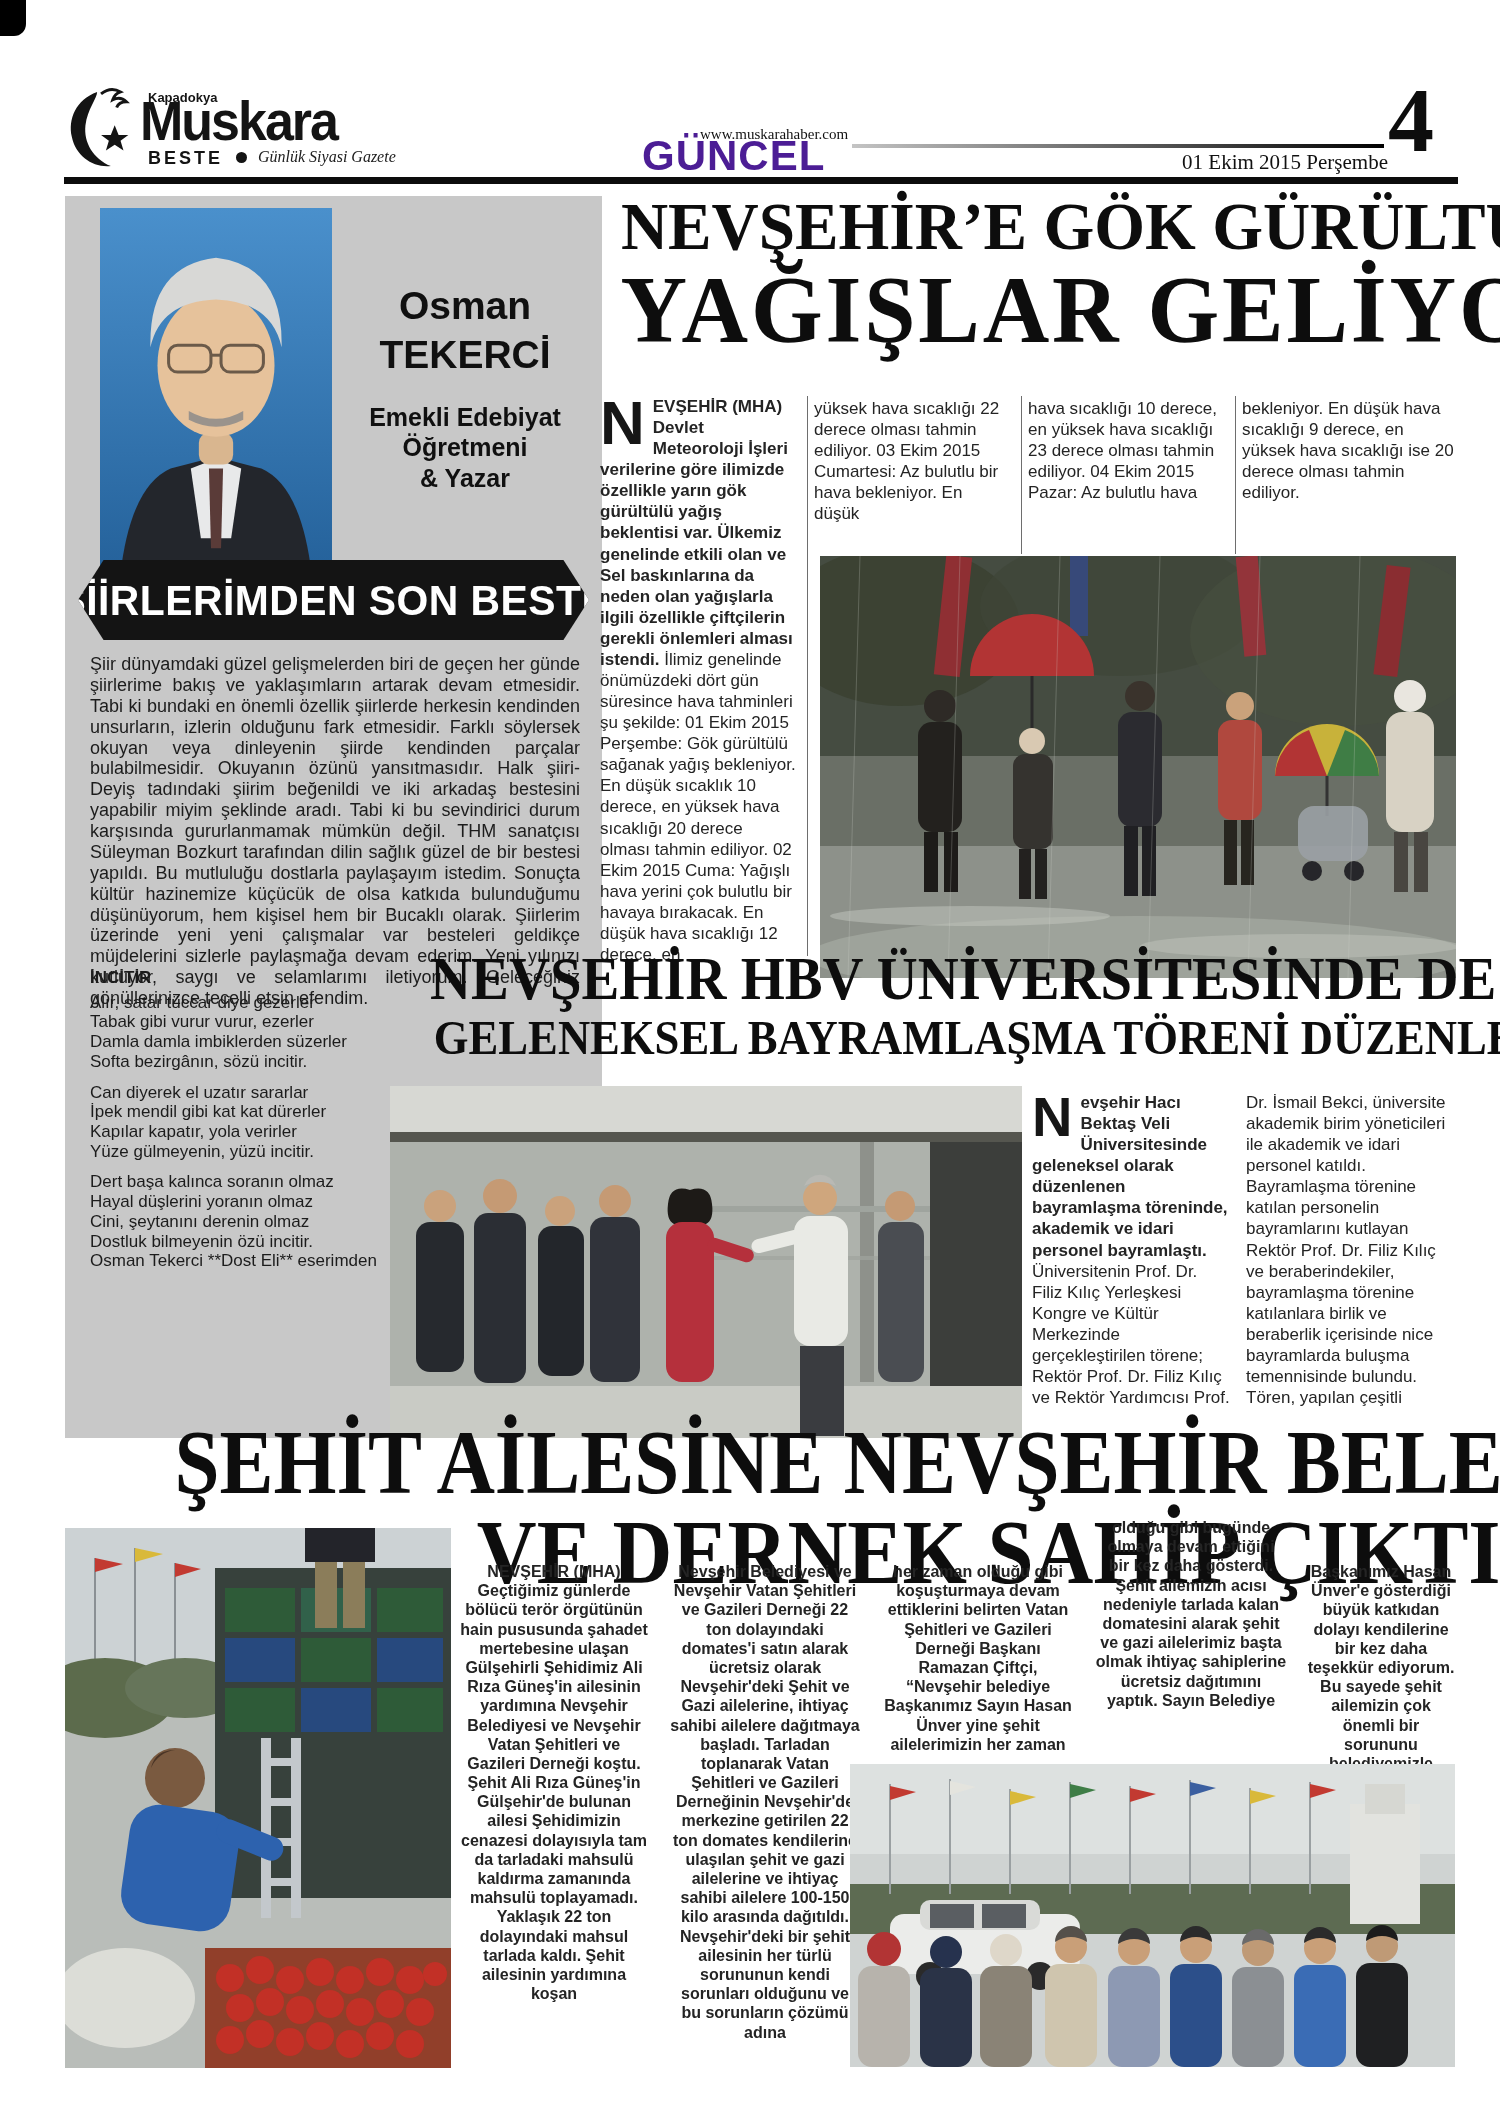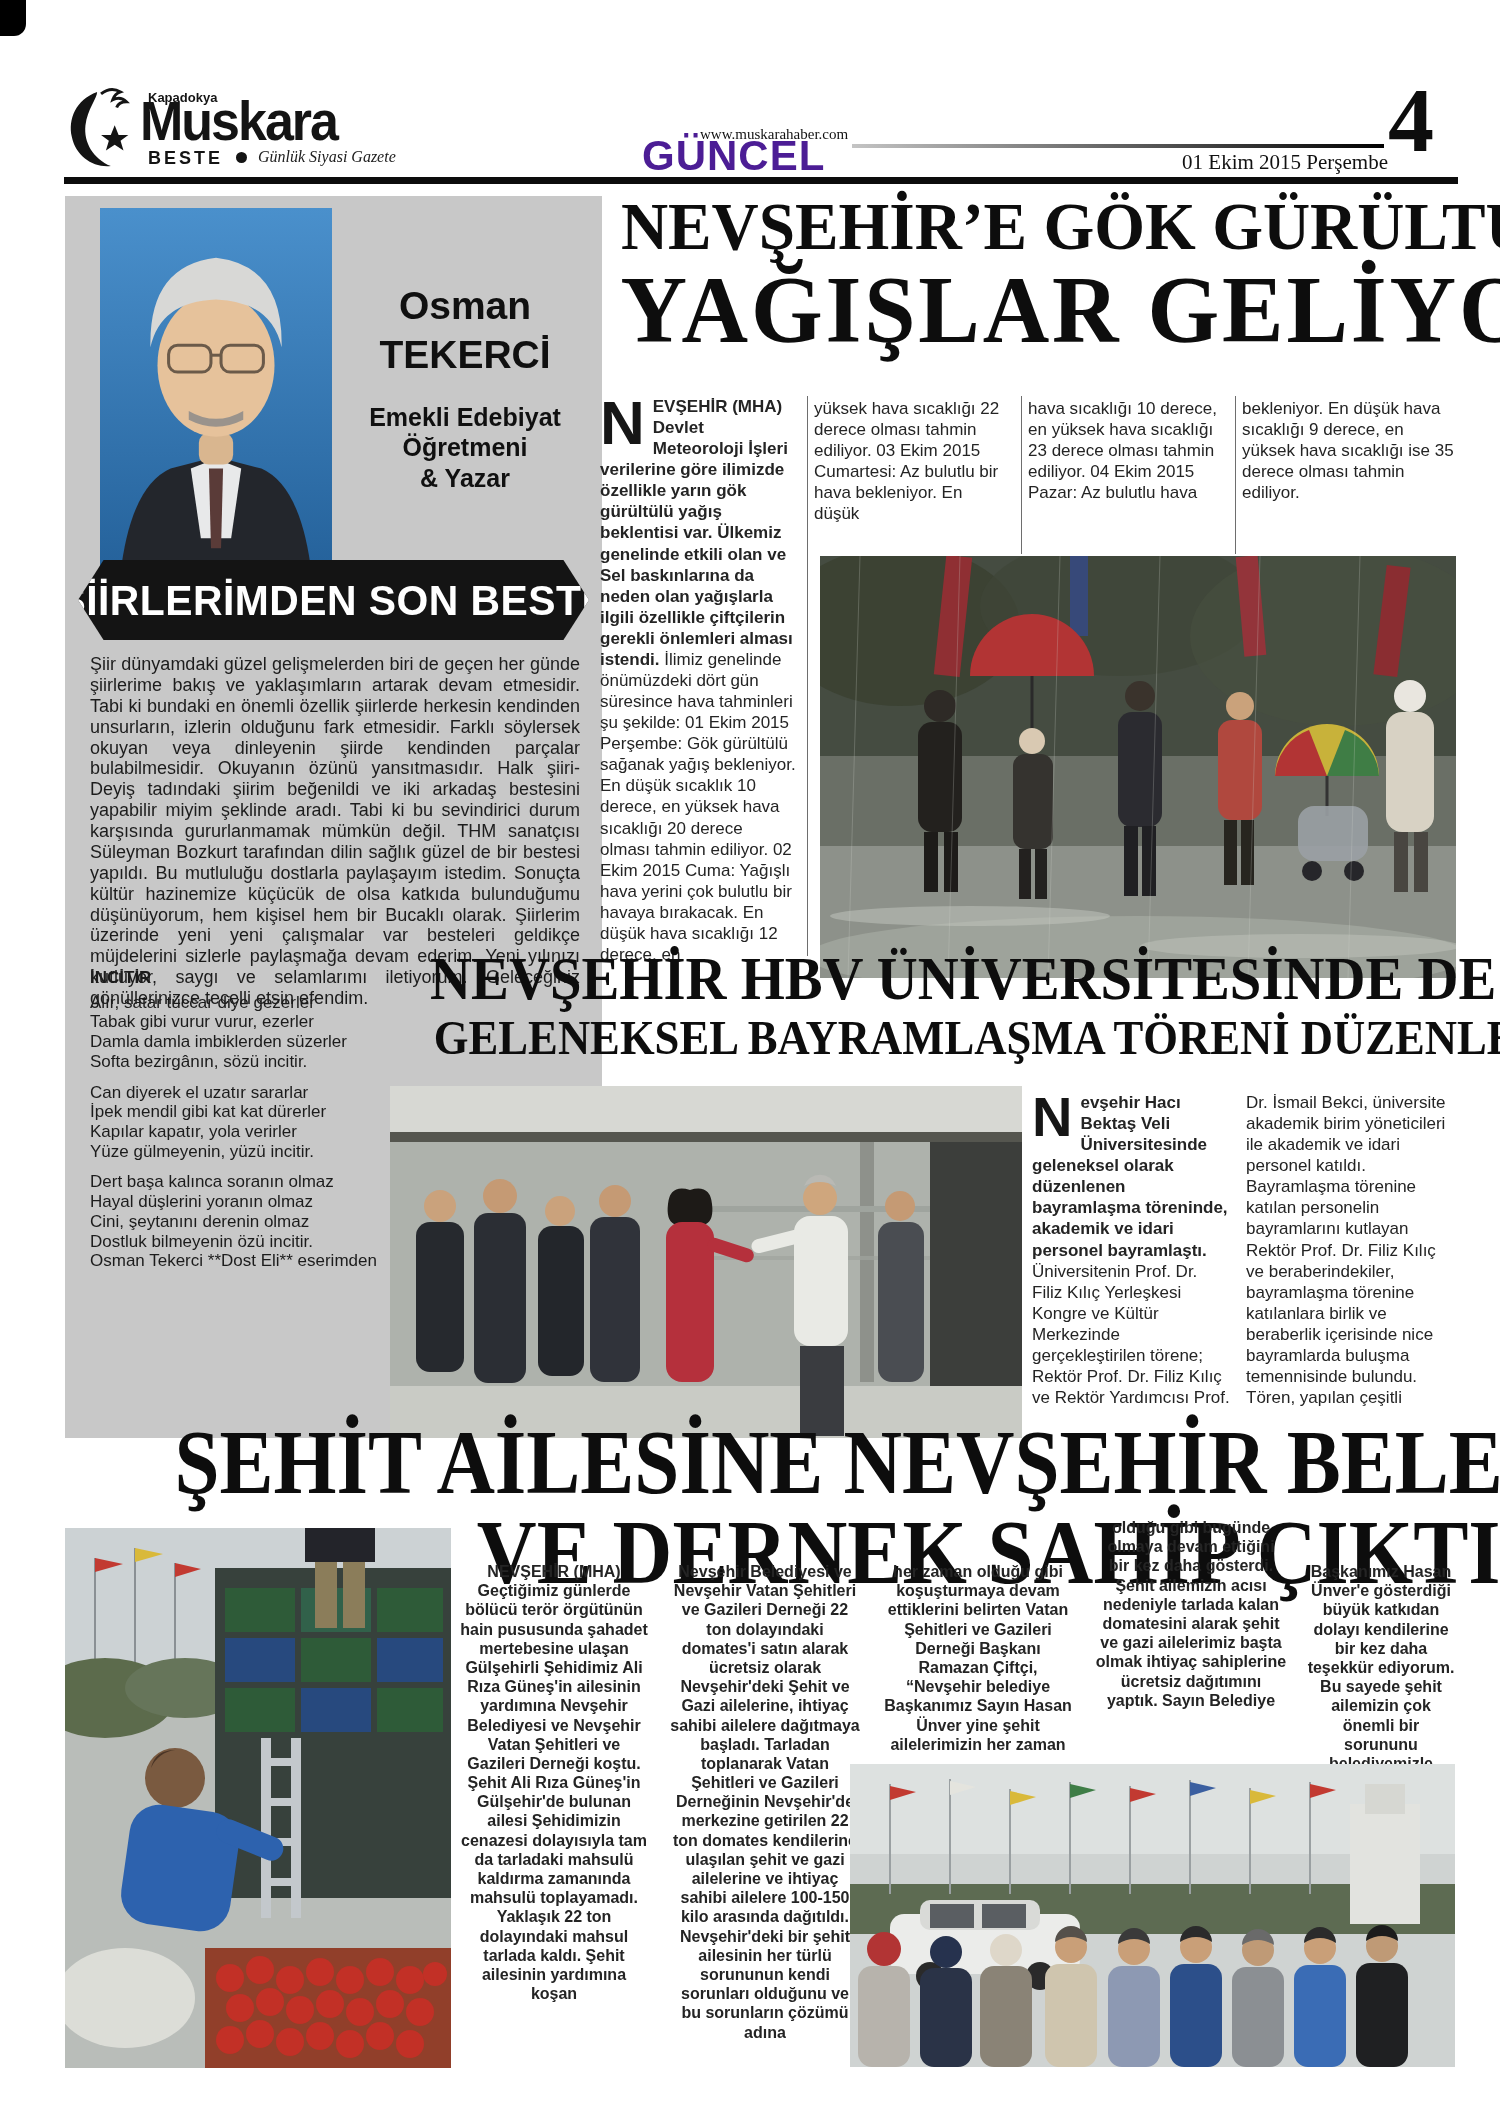--- a/index.html
+++ b/index.html
@@ -120,21 +120,21 @@
   <div class="abs hl" style="left:600px;top:262px;width:856px;font-size:96px;line-height:1;">
     <span class="sq" style="transform:scaleX(.96);letter-spacing:3px;">YAĞIŞLAR GELİYOR</span>
   </div>
 
   <div class="abs wt" style="left:600px;top:396px;width:197px;">
     <span class="dc" style="font-size:62px;">N</span>
     <b>EVŞEHİR (MHA) Devlet Meteoroloji İşleri verilerine göre ilimizde özellikle yarın gök gürültülü yağış beklentisi var. Ülkemiz genelinde etkili olan ve Sel baskınlarına da neden olan yağışlarla ilgili özellikle çiftçilerin gerekli önlemleri alması istendi.</b><span> İlimiz genelinde önümüzdeki dört gün süresince hava tahminleri şu şekilde: 01 Ekim 2015 Perşembe: Gök gürültülü sağanak yağış bekleniyor. En düşük sıcaklık 10 derece, en yüksek hava sıcaklığı 20 derece olması tahmin ediliyor. 02 Ekim 2015 Cuma: Yağışlı hava yerini çok bulutlu bir havaya bırakacak. En düşük hava sıcaklığı 12 derece, en</span>
   </div>
   <div class="abs wt" style="left:814px;top:398px;width:197px;">yüksek hava sıcaklığı 22 derece olması tahmin ediliyor. 03 Ekim 2015 Cumartesi: Az bulutlu bir hava bekleniyor. En düşük</div>
   <div class="abs wt" style="left:1028px;top:398px;width:197px;">hava sıcaklığı 10 derece, en yüksek hava sıcaklığı 23 derece olması tahmin ediliyor. 04 Ekim 2015 Pazar: Az bulutlu hava</div>
-  <div class="abs wt" style="left:1242px;top:398px;width:213px;">bekleniyor. En düşük hava sıcaklığı 9 derece, en yüksek hava sıcaklığı ise 35 derece olması tahmin ediliyor.</div>
+  <div class="abs wt" style="left:1242px;top:398px;width:213px;">bekleniyor. En düşük hava sıcaklığı 9 derece, en yüksek hava sıcaklığı ise 20 derece olması tahmin ediliyor.</div>
   <div class="vsep" style="left:807px;top:396px;height:560px;"></div>
   <div class="vsep" style="left:1021px;top:396px;height:158px;"></div>
   <div class="vsep" style="left:1235px;top:396px;height:158px;"></div>
 
   <svg class="abs" style="left:820px;top:556px;" width="636" height="422" viewBox="0 0 636 422" preserveAspectRatio="none">
     <rect width="636" height="422" fill="#6a6f66"></rect>
     <rect width="636" height="200" fill="#454c41"></rect>
     <ellipse cx="80" cy="70" rx="120" ry="80" fill="#39402f" opacity=".8"></ellipse>
     <ellipse cx="300" cy="50" rx="140" ry="70" fill="#3f4637" opacity=".7"></ellipse>
     <ellipse cx="520" cy="80" rx="150" ry="90" fill="#47503f" opacity=".6"></ellipse>

